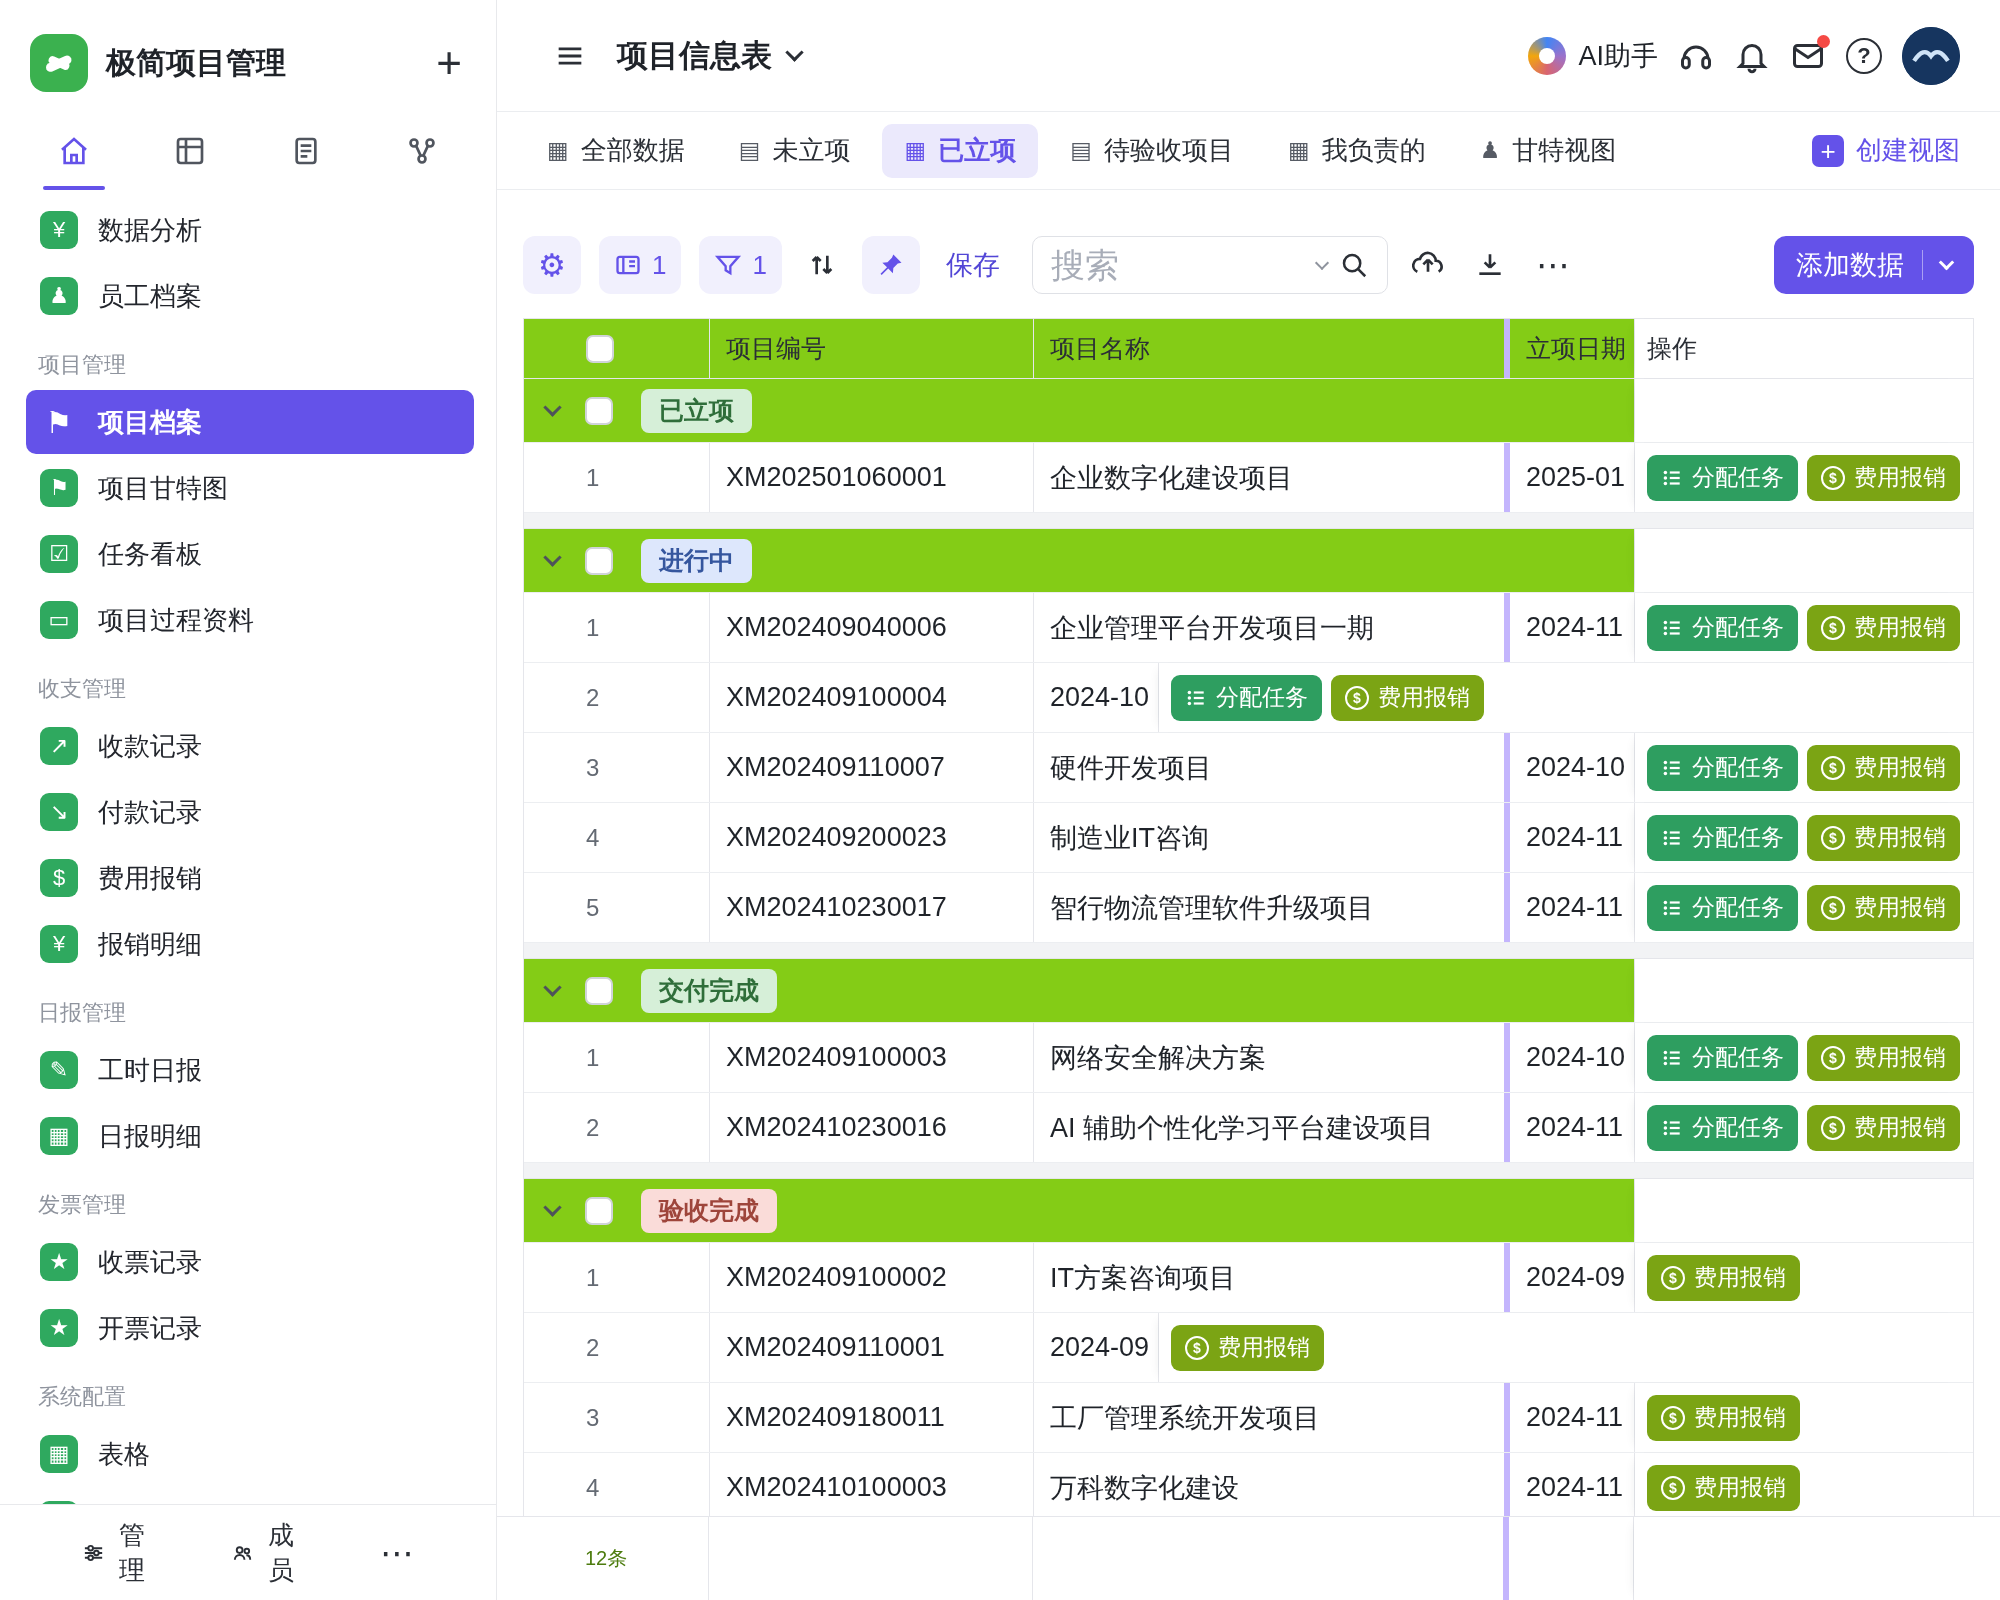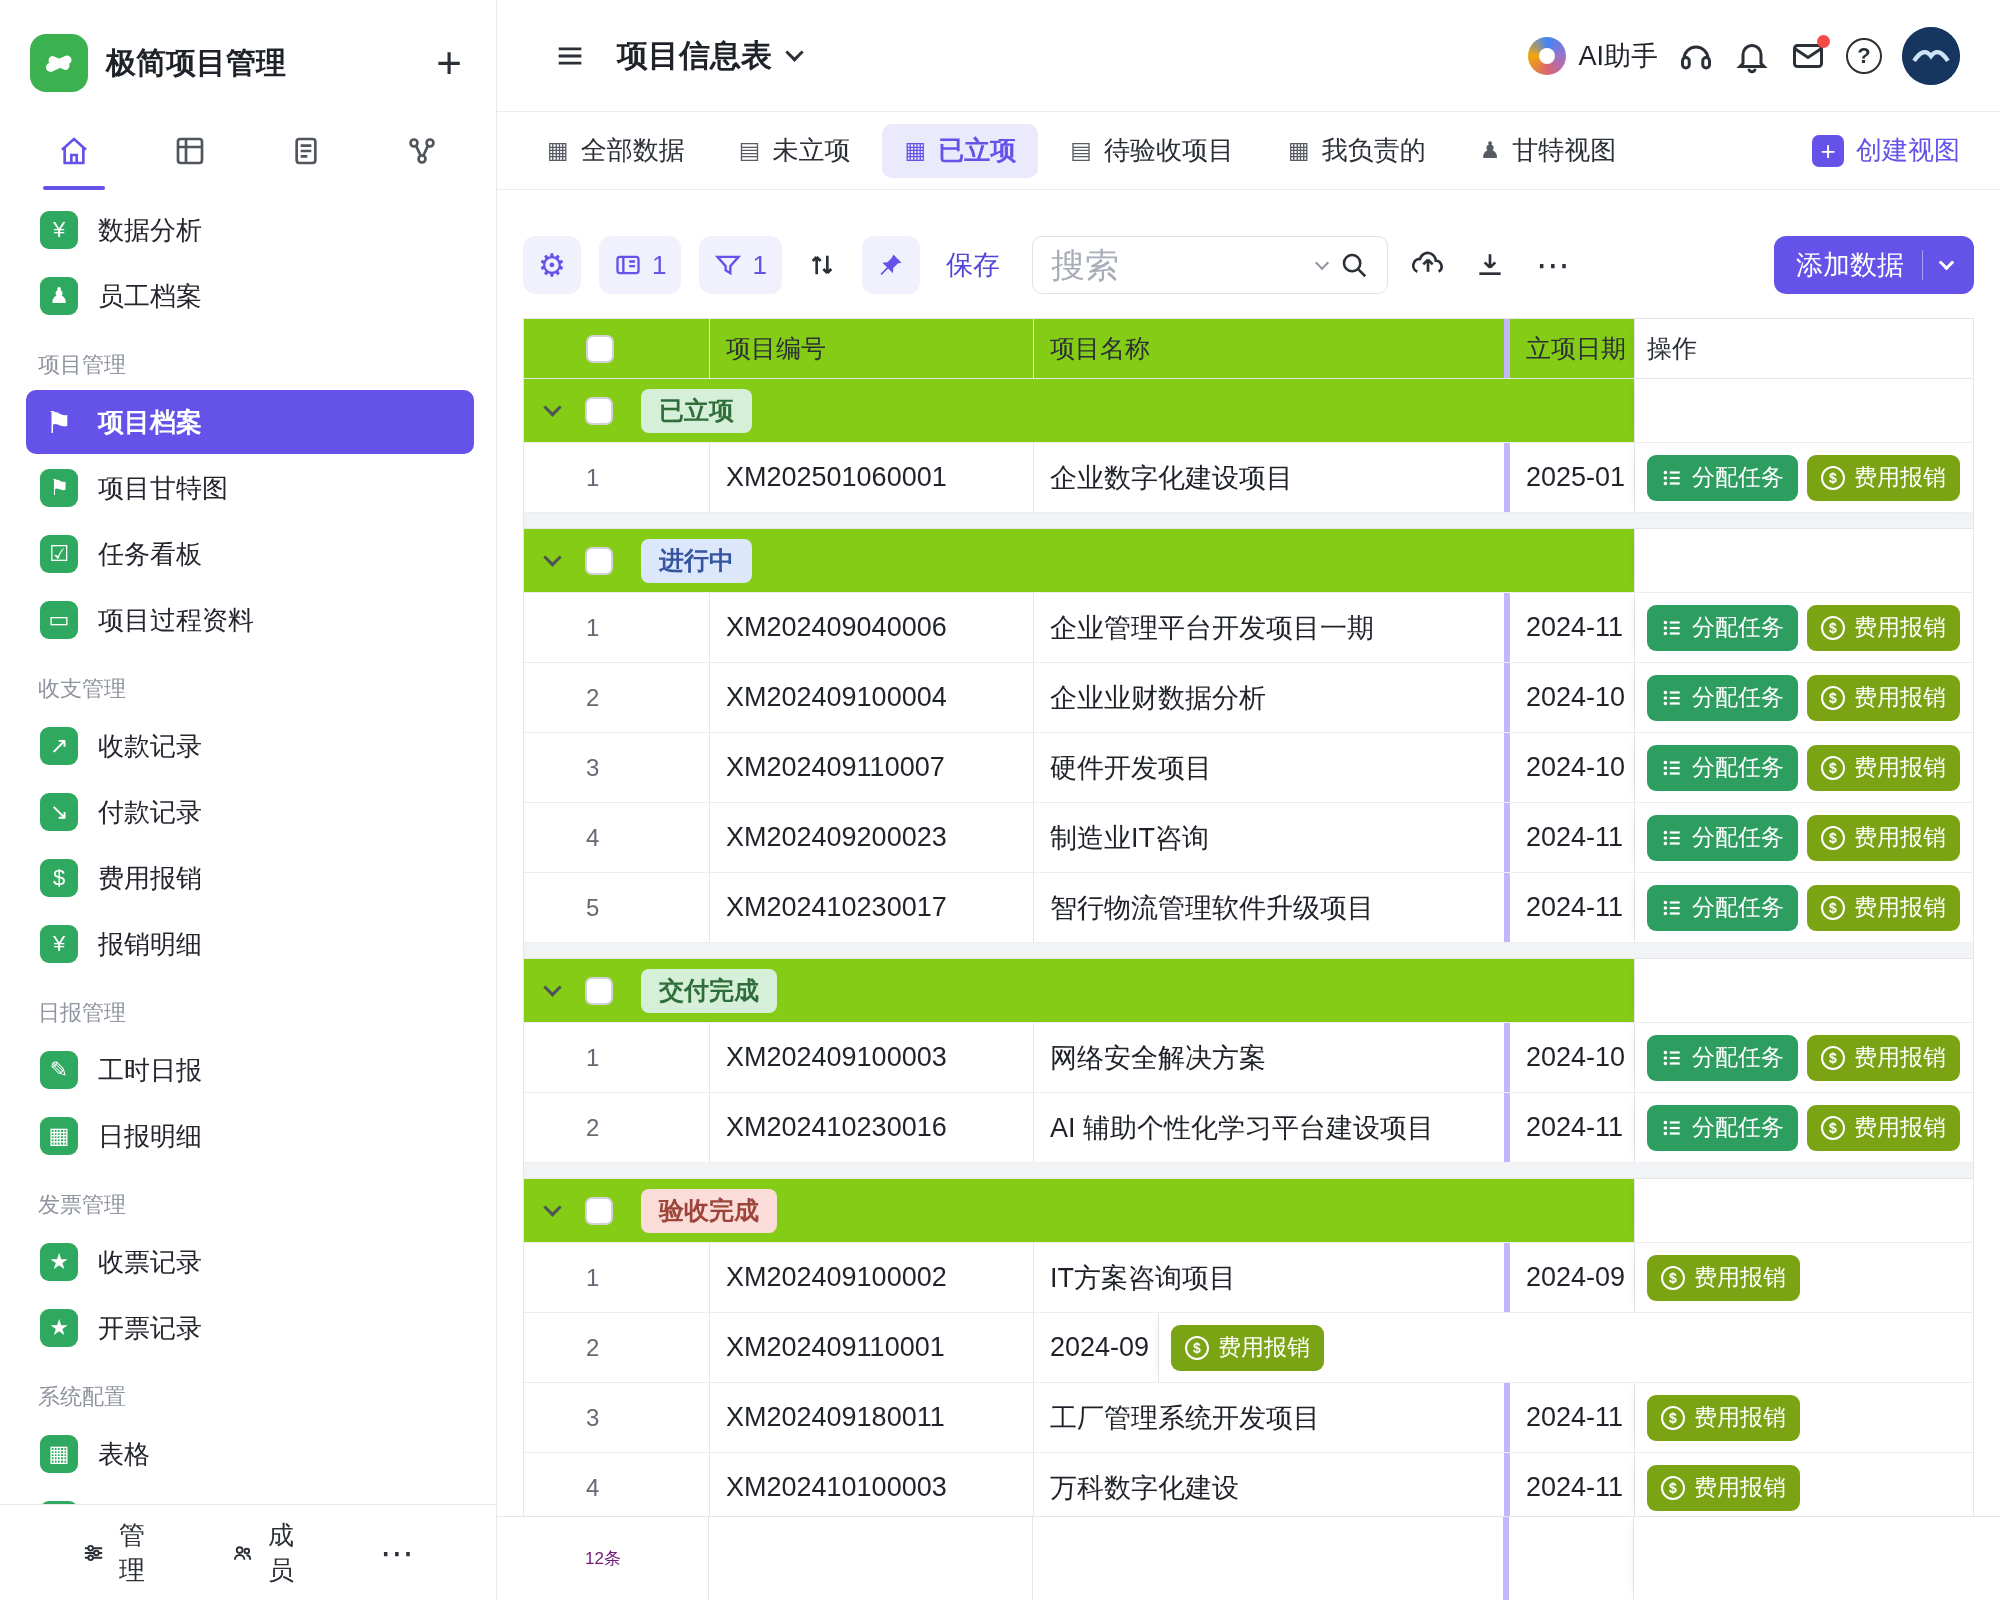--- a/index.html
+++ b/index.html
@@ -87,21 +87,21 @@
   .badge[data-variant="red"]{background:#fadcd9;color:#9e453b;}
   .t-row{display:flex;height:70px;border-bottom:1px solid #eceef1;font-size:27px;background:#fff;}
   .t-row .num{color:#646a73;font-size:24px;}
   .g-gap{height:16px;background:#f2f3f5;border-bottom:1px solid #e5e6eb;}
   .btn{border:none;display:flex;align-items:center;gap:9px;height:46px;padding:0 14px;border-radius:9px;color:#fff;font-size:23px;cursor:pointer;flex-shrink:0;}
   .btn.assign{background:#2e9e60;margin-right:9px;}
   .btn.expense{background:#7ba414;}
   .dol{width:24px;height:24px;border:2px solid #fff;border-radius:50%;display:flex;align-items:center;justify-content:center;font-size:14px;font-weight:700;flex-shrink:0;}
 
   .t-footer{position:absolute;left:0;right:0;bottom:0;height:84px;background:#fff;border-top:1px solid #e5e6eb;display:flex;padding-left:26px;z-index:5;}
-  .t-footer .cell{color:#701a75;font-size:17px;text-align:center;}
+  .t-footer .cell{color:#4d7c0f;font-size:20px;text-align:center;}
 </style>
 </head>
 <body>
 
 <div class="app">
 
   <aside class="sidebar">
     <div class="sb-head">
       <div class="logo">
         <svg width="36" height="36" viewBox="0 0 36 36">
@@ -515,21 +515,20 @@
                       <button class="btn expense">
                         <span class="dol">$</span>
                         <span>费用报销</span>
                       </button>
                     </div>
                   </div>
 
                   <div class="t-row">
                     <div class="cell c1 num">2</div>
                     <div class="cell c2">XM202409100004</div>
-                    <div class="cell c3">企业业财数据分析</div>
                     <div class="cell c4">2024-10</div>
                     <div class="cell c5">
                       <button class="btn assign">
                         <svg width="22" height="22" viewBox="0 0 20 20">
                         <circle cx="4" cy="5" r="1.6" fill="#fff"></circle>
                         <path d="M8 5h9" stroke="#fff" stroke-width="2"></path>
                         <circle cx="4" cy="10" r="1.6" fill="#fff"></circle>
                         <path d="M8 10h9" stroke="#fff" stroke-width="2"></path>
                         <circle cx="4" cy="15" r="1.6" fill="#fff"></circle>
                         <path d="M8 15h9" stroke="#fff" stroke-width="2"></path>

